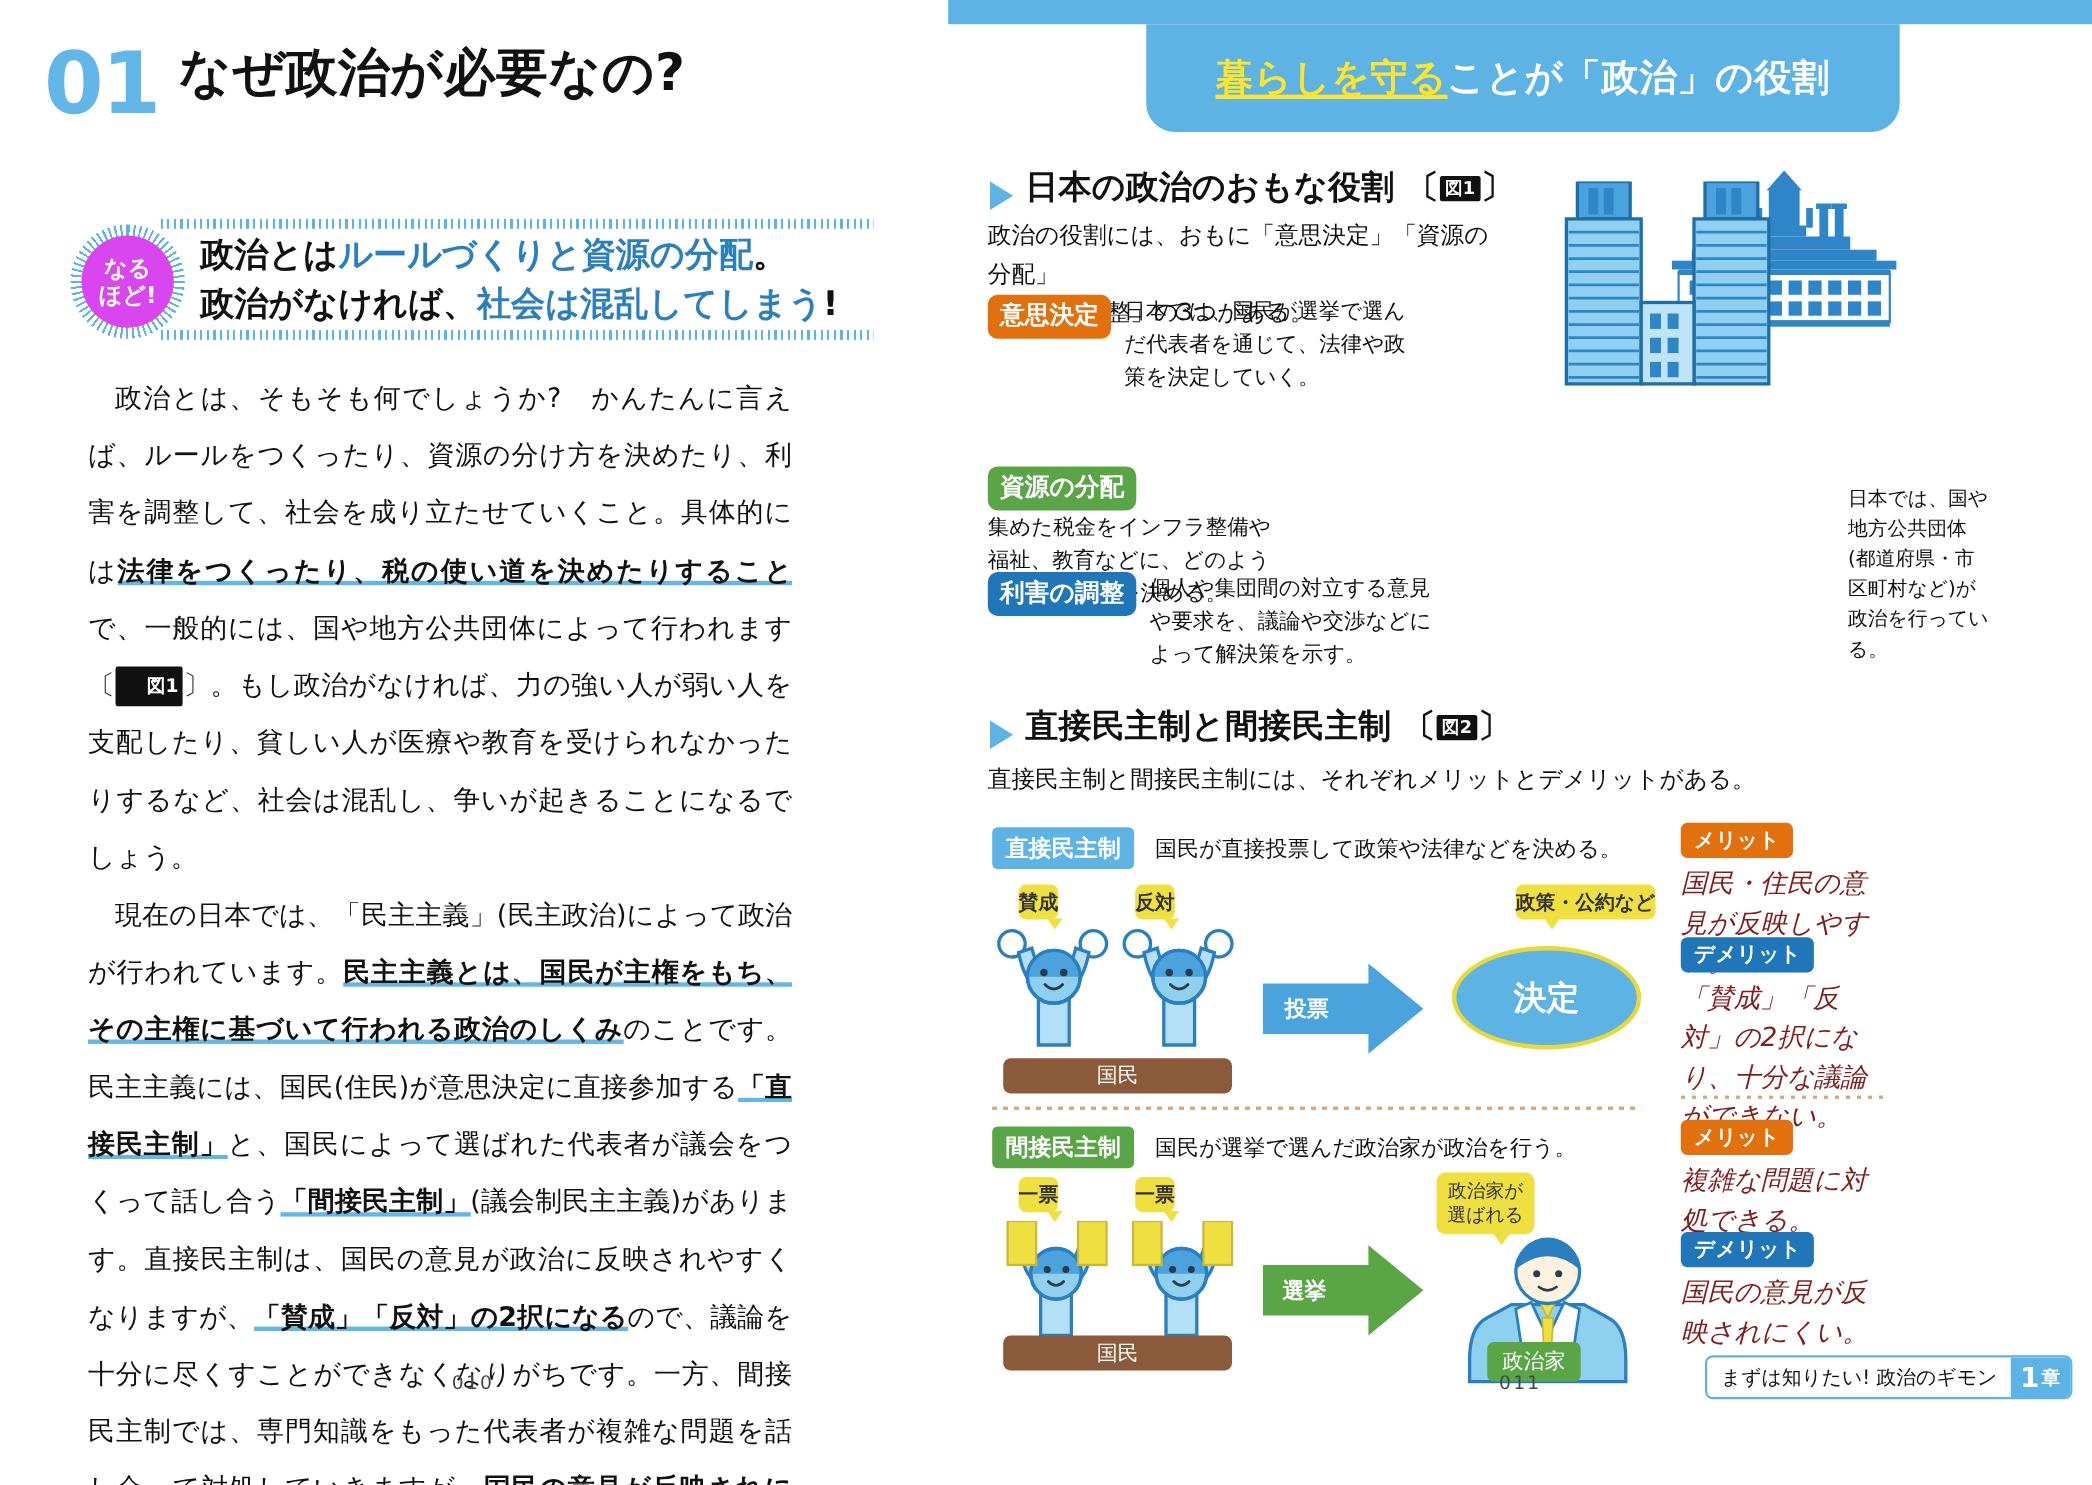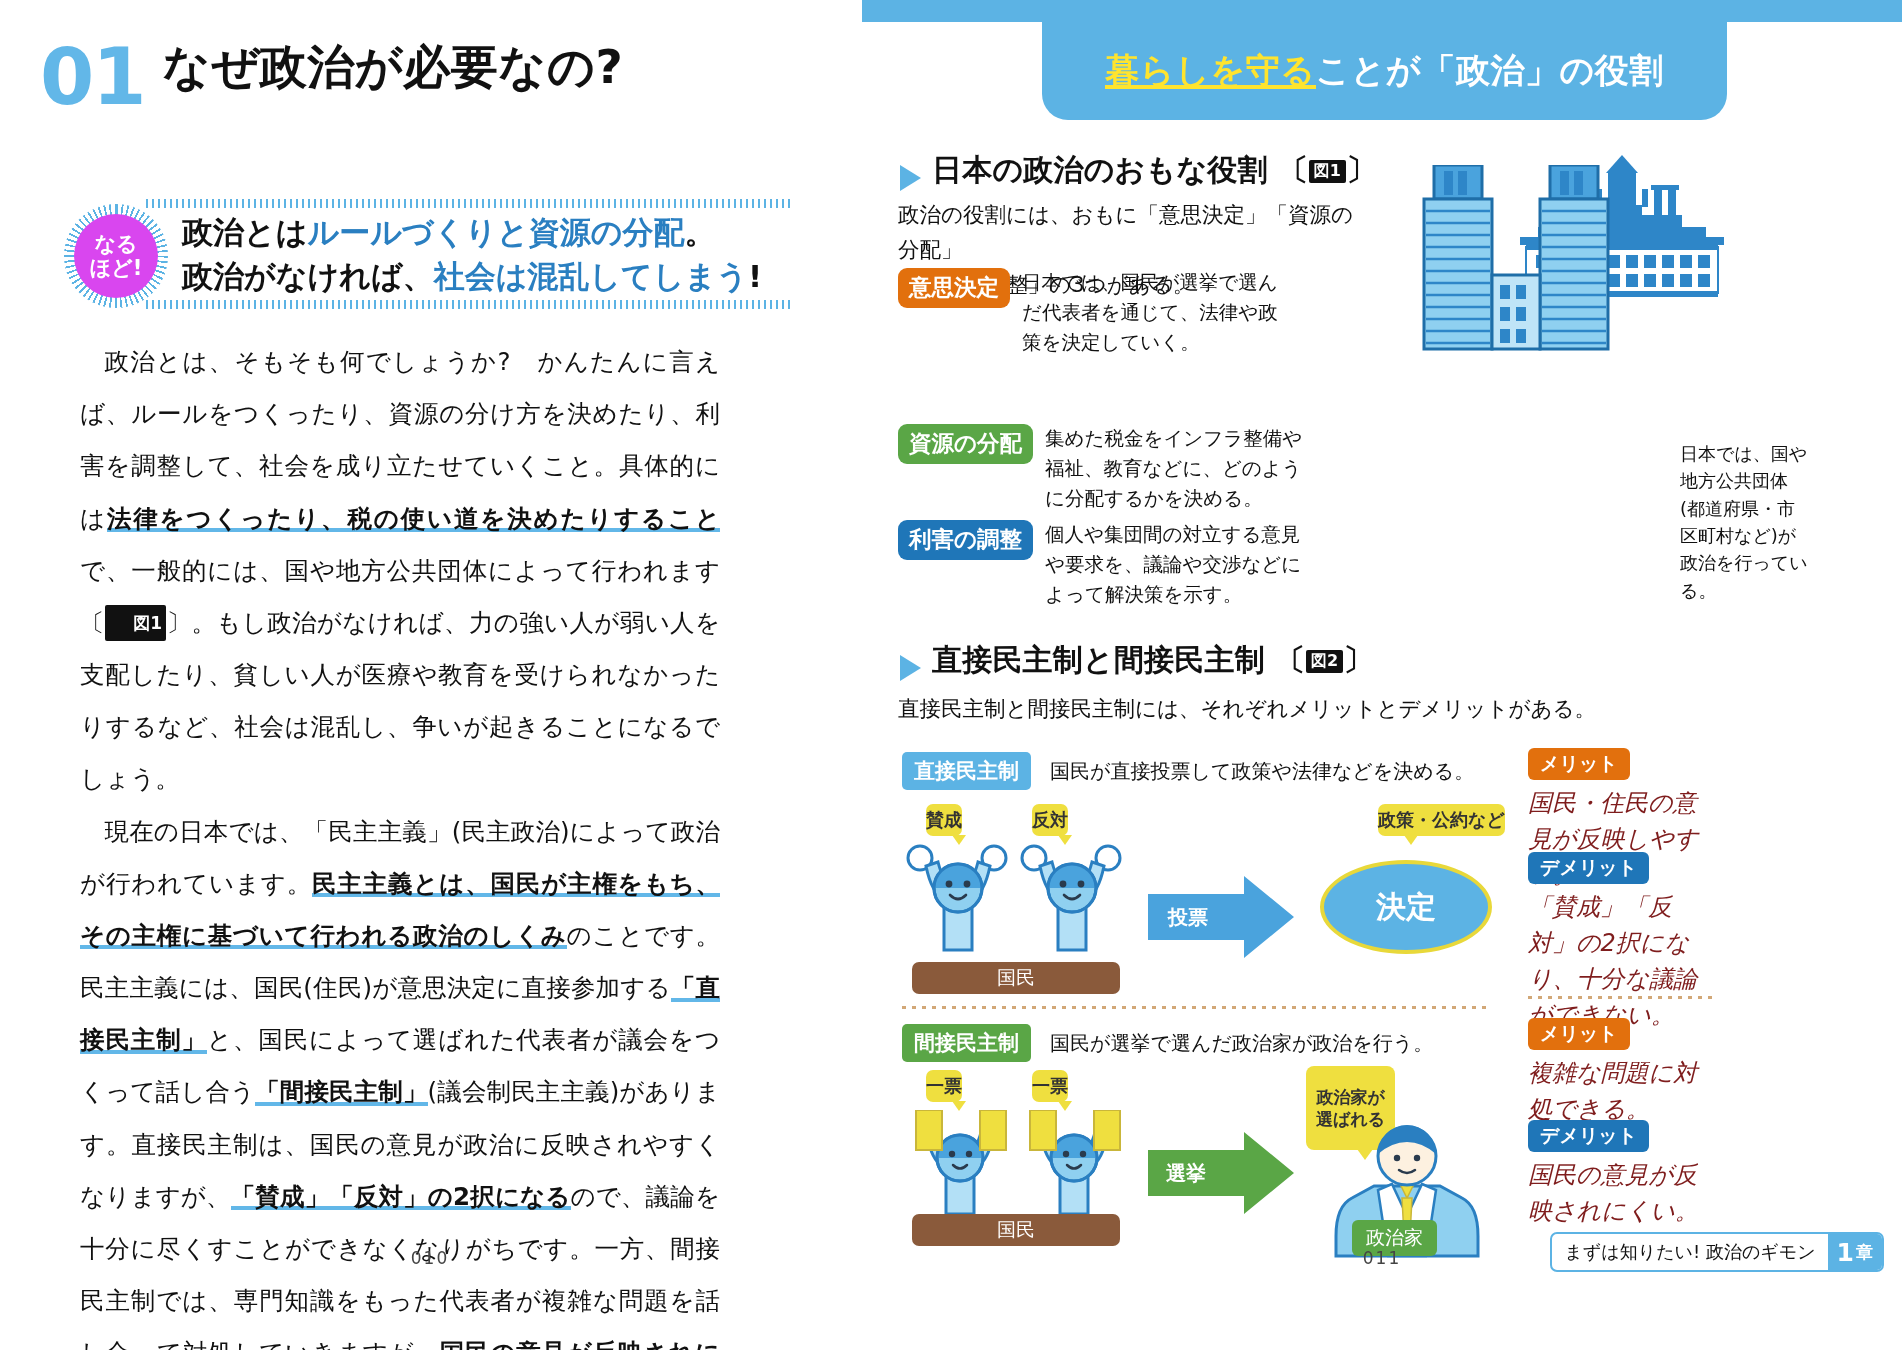--- a/index.html
+++ b/index.html
@@ -133,22 +133,22 @@
 
   .decision-oval {
     position:absolute; background:#5cb3e4; border:4px solid #e8d83a; border-radius:50%;
     display:flex; align-items:center; justify-content:center; color:#fff; font-weight:bold; font-size:30px;
   }
   .politician-label {
     position:absolute; background:#5aa646; color:#fff; border-radius:6px;
     font-size:19px; padding:5px 14px; white-space:nowrap;font-family:Liberation Serif, serif;
   }
   .callout-bubble {
-    position:absolute; background:#efdf3f; color:#333; font-size:17px; font-weight:bold;
-    border-radius:8px; padding:20px 10px; line-height:1.3; text-align:center;
+    position:absolute; background:#efdf3f; color:#333; font-size:17px; font-weight:normal;
+    border-radius:8px; padding:6px 10px; line-height:1.3; text-align:center;
   }
   .callout-bubble::after{
     content:""; position:absolute; bottom:-10px; right:22px; width:0;height:0;
     border-top:11px solid #efdf3f; border-left:8px solid transparent; border-right:8px solid transparent;
   }
 
   .dotted-sep {
     position:absolute; height:3px;
     background:repeating-linear-gradient(to right,#d2a878 0 4px,transparent 4px 10px);
   }
@@ -243,21 +243,21 @@
     <div class="lead" style="top:198px; left:36px; width:470px;">
       <div>政治の役割には、おもに「意思決定」「資源の分配」</div>
       <div>「利害の調整」の3つがある。</div>
     </div>
 
     <div class="role-row" style="top:268px; left:36px;">
       <div class="role-pill pill-orange">意思決定</div>
       <div class="role-desc">日本では、国民が選挙で選んだ代表者を通じて、法律や政策を決定していく。</div>
     </div>
 
-    <div class="role-row" style="top:424px; left:36px;">
+    <div class="role-row" style="top:424px; left:36px;flex-direction:column;">
       <div class="role-pill pill-green">資源の分配</div>
       <div class="role-desc">集めた税金をインフラ整備や福祉、教育などに、どのように分配するかを決める。</div>
     </div>
 
     <div class="role-row" style="top:520px; left:36px;">
       <div class="role-pill pill-blue">利害の調整</div>
       <div class="role-desc">個人や集団間の対立する意見や要求を、議論や交渉などによって解決策を示す。</div>
     </div>
 
     <svg width="240" height="145" viewBox="0 0 240 145" style="position:absolute; top:155px; left:640px;">

